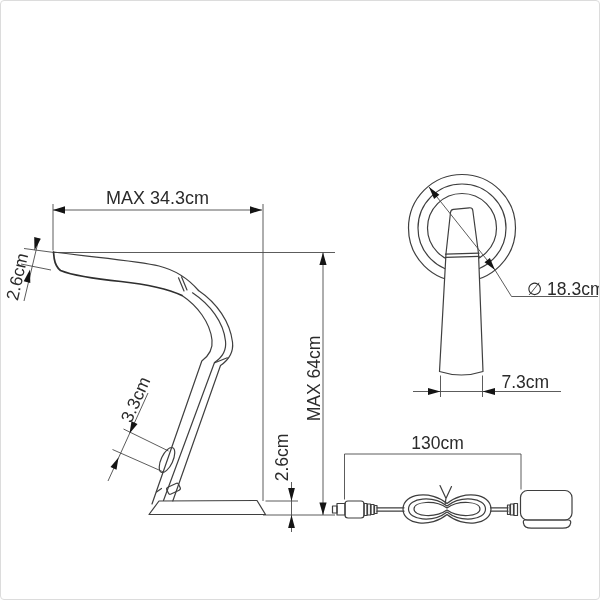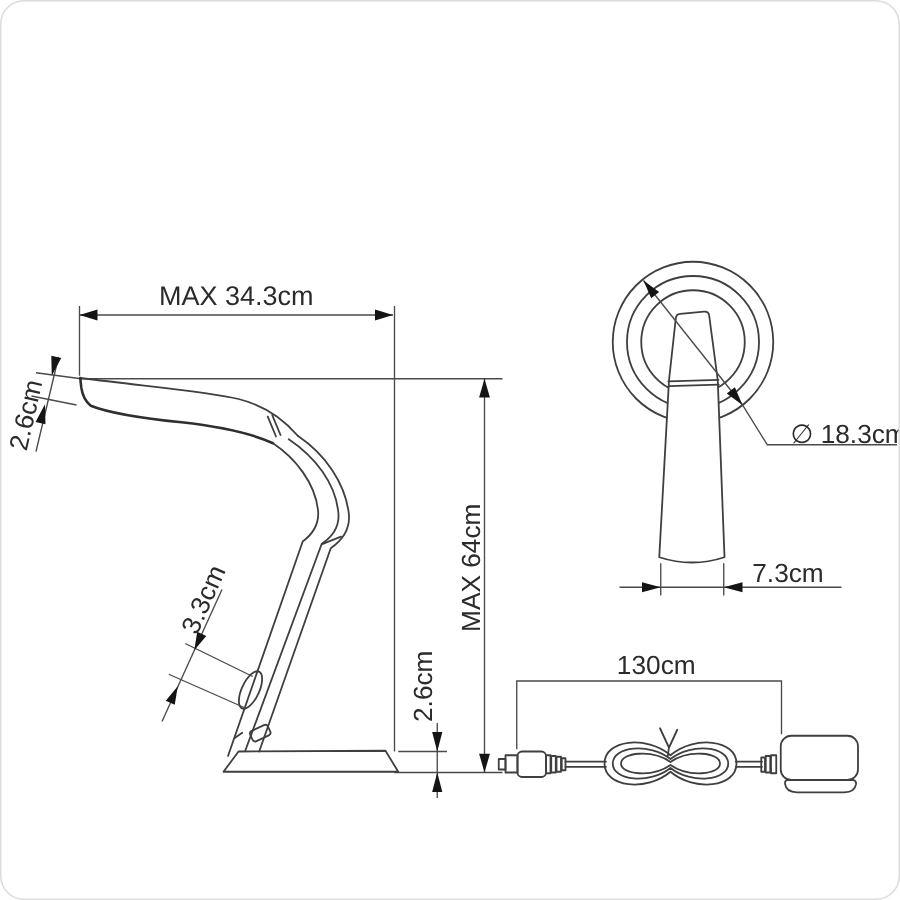--- a/index.html
+++ b/index.html
@@ -1,18 +1,18 @@
 <!DOCTYPE html>
 <html><head>
 <meta charset="utf-8">
 <style>
   html,body{margin:0;padding:0;background:#fff;}
   .page{
     width:600px;height:600px;position:relative;box-sizing:border-box;
-    background:#ffffff;border:1px solid #dcdcdc;border-radius:16px;overflow:hidden;
+    background:#ffffff;border:1px solid #dcdcdc;border-radius:4px;overflow:hidden;
     font-family:"Liberation Sans", sans-serif;
   }
   svg{display:block;}
   .obj{stroke:#3f3f3f;stroke-width:1.2;fill:none;stroke-linecap:round;stroke-linejoin:round;}
   .obj-thick{stroke:#2f2f2f;stroke-width:1.7;fill:none;stroke-linecap:round;}
   .obj-fill{stroke:#3f3f3f;stroke-width:1.2;fill:#ffffff;stroke-linejoin:round;}
   .dim{stroke:#4a4a4a;stroke-width:0.9;fill:none;stroke-linecap:butt;}
   .arrow{fill:#141414;stroke:none;}
   .lbl{fill:#2b2b2b;font-size:17.5px;}
   .lbl-big{fill:#2b2b2b;font-size:18px;}

